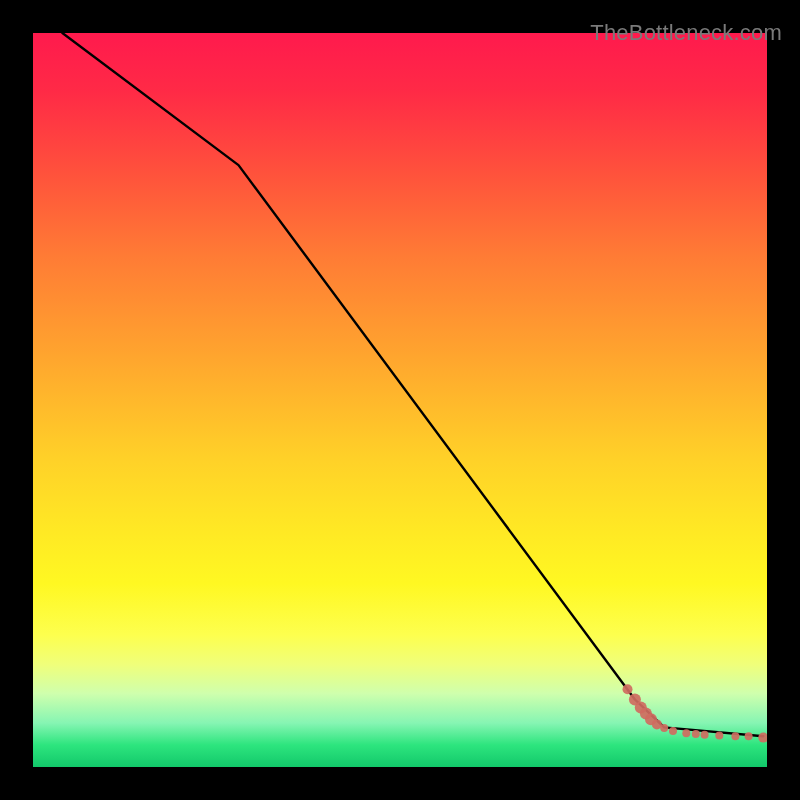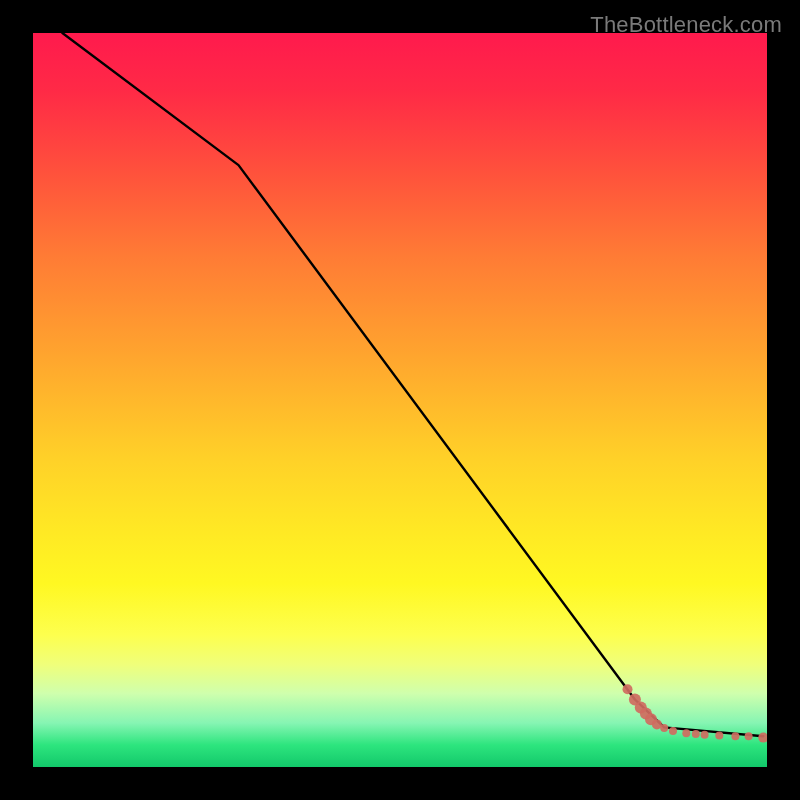--- a/index.html
+++ b/index.html
@@ -12,21 +12,21 @@
     overflow: hidden;
   }
   .frame {
     position: relative;
     width: 800px;
     height: 800px;
     background: #000;
   }
   .watermark {
     position: absolute;
-    top: 12px;
+    top: 20px;
     right: 18px;
     color: #7a7a7a;
     font-size: 22px;
     font-weight: 400;
     letter-spacing: 0.2px;
     z-index: 20;
   }
   .plot {
     position: absolute;
     left: 33px;

